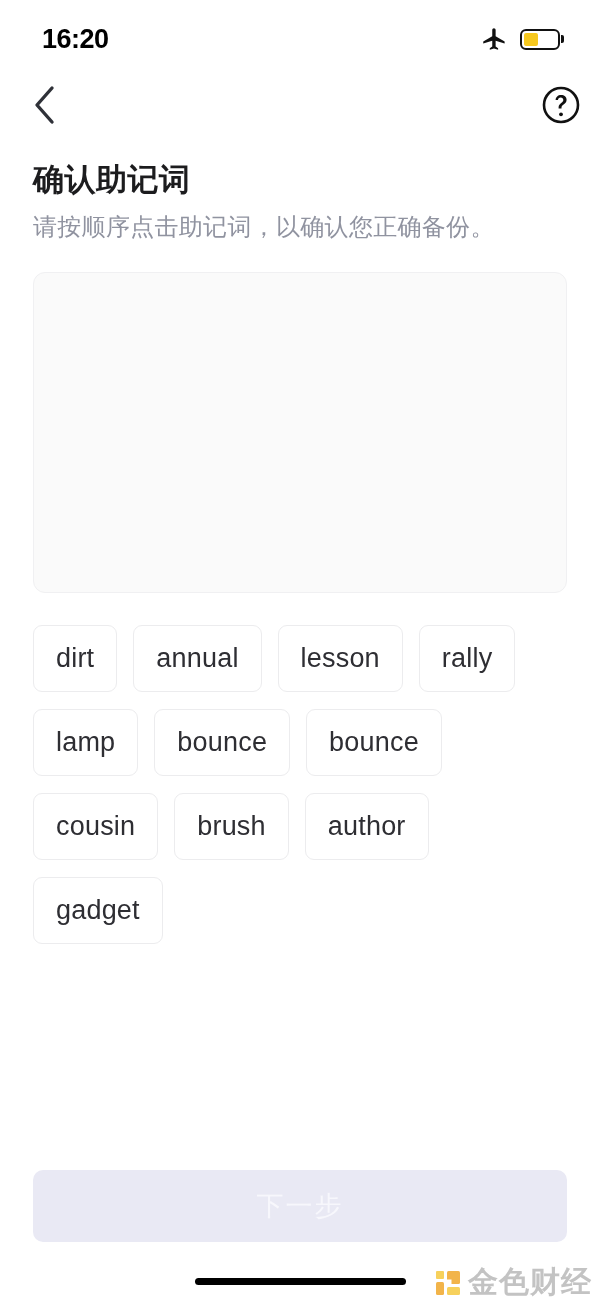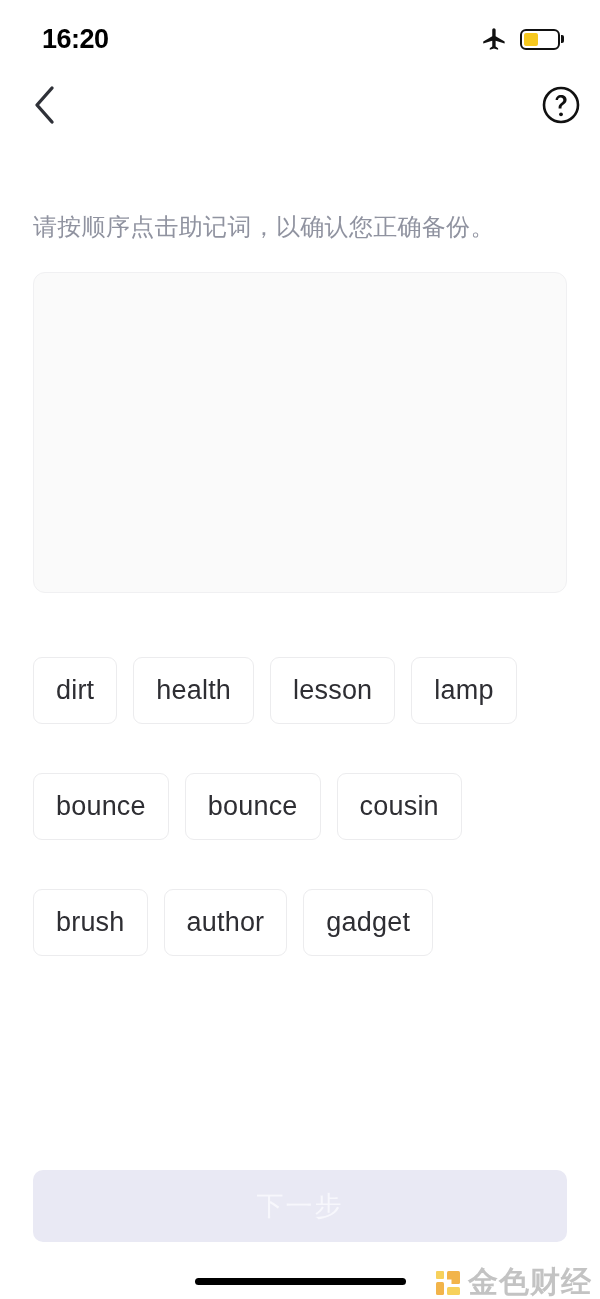--- a/index.html
+++ b/index.html
@@ -65,21 +65,21 @@
   
   .word-pool {
     position:absolute; left:33px; top:625px; width:534px;
     display:flex; flex-wrap:wrap; gap:17px 16px; align-content:flex-start;
   }
   .word-chip {
     height:67px; padding:0 22px;
     display:flex; align-items:center; justify-content:center;
     background:#ffffff; border:1px solid #ececee; border-radius:9px;
     font-size:27px; color:#2e2e33; letter-spacing:0.2px;
-    cursor:pointer; white-space:nowrap;margin-top:32px;
+    cursor:pointer; white-space:nowrap;
   }
 
   
   .next-btn {
     position:absolute; left:33px; top:1170px; width:534px; height:72px;
     background:#e9e9f4; border:none; border-radius:10px;
     font-size:27px; color:#f7f7fc;
     font-family:"Liberation Sans","DejaVu Sans",sans-serif;
     letter-spacing:2px; cursor:default;
   }
@@ -129,28 +129,30 @@
     </div>
     <div class="help-btn">
       <svg width="40" height="40" viewBox="0 0 40 40">
         <circle cx="20" cy="20" r="17" fill="none" stroke="#111" stroke-width="2.6"></circle>
         <path d="M14.6 15.1c0-3 2.4-5.1 5.5-5.1 3.2 0 5.5 2 5.5 4.8 0 2.3-1.2 3.5-3 4.7-1.5 1-2.1 1.8-2.1 3.2v.9h-2.9v-1.2c0-2.1.9-3.3 2.6-4.5 1.4-1 2.1-1.7 2.1-3 0-1.5-1.1-2.4-2.6-2.4-1.6 0-2.7 1-2.7 2.6z" fill="#111"></path>
         <circle cx="20" cy="29.3" r="1.9" fill="#111"></circle>
       </svg>
     </div>
   </div>
 
+  <div class="page-title">确认助记词</div>
   <div class="page-subtitle">请按顺序点击助记词，以确认您正确备份。</div>
 
   <div class="answer-box" id="answer-box"></div>
 
   <div class="word-pool" id="word-pool">
       <div class="word-chip">dirt</div>
-      <div class="word-chip">health</div>
+      <div class="word-chip">annual</div>
       <div class="word-chip">lesson</div>
+      <div class="word-chip">rally</div>
       <div class="word-chip">lamp</div>
       <div class="word-chip">bounce</div>
       <div class="word-chip">bounce</div>
       <div class="word-chip">cousin</div>
       <div class="word-chip">brush</div>
       <div class="word-chip">author</div>
       <div class="word-chip">gadget</div>
     </div>
 
   <button class="next-btn">下一步</button>

